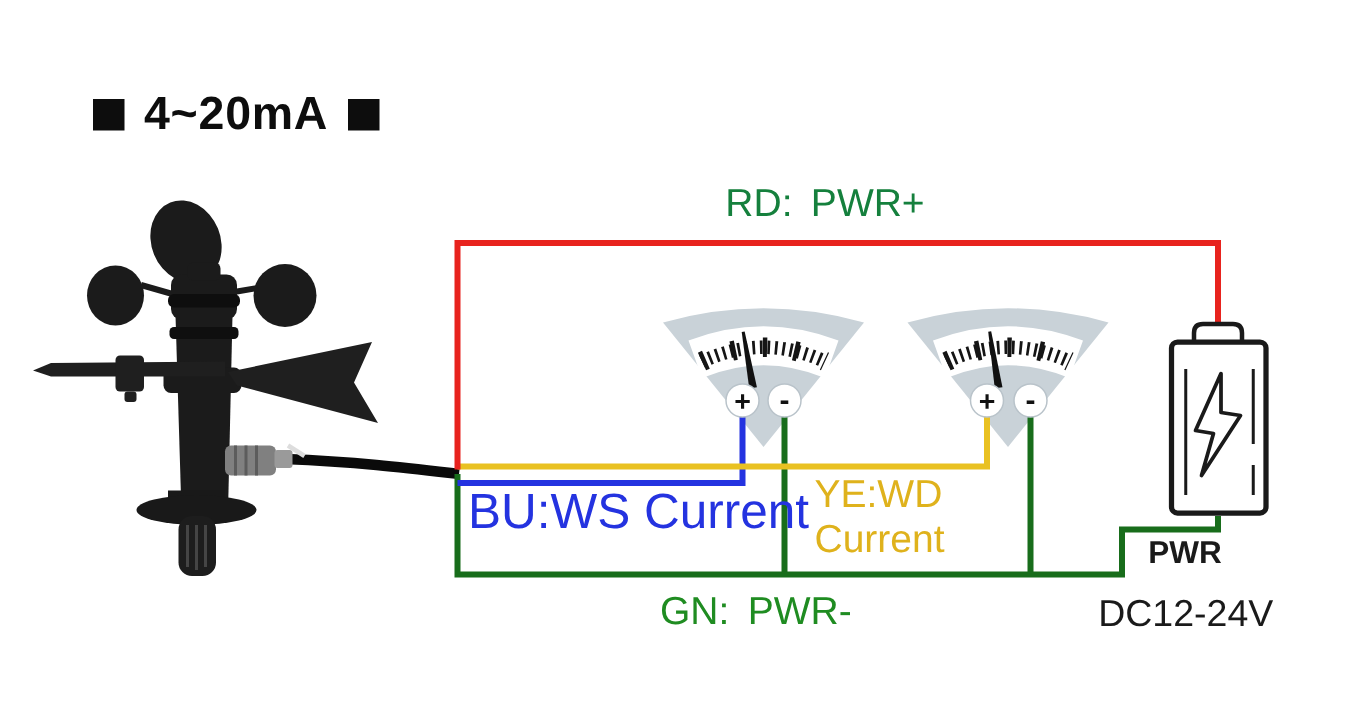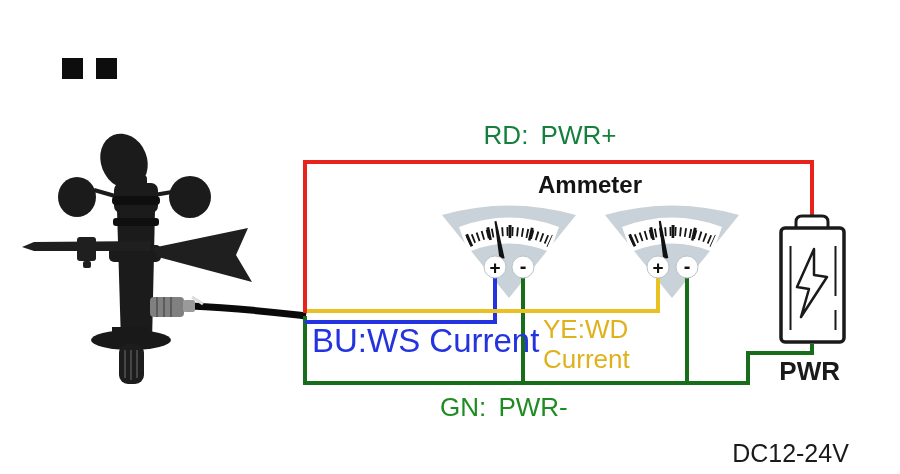--- a/index.html
+++ b/index.html
@@ -10,31 +10,32 @@
   .stage svg{position:absolute;left:0;top:0;}
   .lbl{position:absolute;white-space:nowrap;line-height:1.15;}
   .title{position:absolute;left:62px;top:58px;display:flex;align-items:center;gap:13px;}
   .title .sq{width:21px;height:21px;background:#0d0d0d;display:inline-block;}
   .title .txt{font-size:31px;font-weight:700;color:#0d0d0d;letter-spacing:0.5px;}
   .lbl-red{left:455px;top:121px;width:190px;text-align:center;font-size:26px;font-weight:500;color:#15803d;word-spacing:5px;}
   .lbl-ammeter{left:500px;top:171px;width:180px;text-align:center;font-size:24px;font-weight:600;color:#141414;}
   .lbl-blue{left:312px;top:322px;font-size:33px;font-weight:500;color:#2433e0;}
   .lbl-yellow{left:543px;top:314px;font-size:26px;font-weight:500;color:#dfb21c;line-height:30px;}
   .lbl-green{left:440px;top:393px;font-size:26px;font-weight:500;color:#1f8c21;word-spacing:5px;}
-  .lbl-pwr{left:740px;top:357px;width:100px;text-align:right;font-size:26px;font-weight:600;color:#1a1a1a;}
-  .lbl-dc{left:713px;top:395px;width:155px;text-align:center;font-size:25px;font-weight:500;color:#1a1a1a;margin-top:44px;}
+  .lbl-pwr{left:740px;top:357px;width:100px;text-align:center;font-size:21px;font-weight:600;color:#1a1a1a;}
+  .lbl-dc{left:713px;top:395px;width:155px;text-align:center;font-size:25px;font-weight:500;color:#1a1a1a;}
   .gauge-terminal-text{font-family:"Liberation Sans","DejaVu Sans",sans-serif;}
 </style>
 </head>
 <body>
 
 <div class="stage">
 
   <div class="title">
     <span class="sq"></span>
+    <span class="txt">4~20mA</span>
     <span class="sq"></span>
   </div>
 
   <svg width="900" height="474" viewBox="0 0 900 474">
 
     <g>
 
       <path d="M190,306 C240,308 272,312 306,316" stroke="#0a0a0a" stroke-width="7" fill="none"></path>
 
       <g fill="#1b1b1b">
@@ -112,21 +113,20 @@
 
     <g>
       <path d="M796,228 v-6 q0,-6 6,-6 h20 q6,0 6,6 v6" fill="#ffffff" stroke="#1a1a1a" stroke-width="3"></path>
       <rect x="781" y="228" width="63" height="114" rx="4" fill="#ffffff" stroke="#1a1a1a" stroke-width="3.5"></rect>
       <path d="M790.5,246 V330 M835.5,246 V296 M835.5,310 V330" stroke="#1a1a1a" stroke-width="2" fill="none"></path>
       <path d="M814,249 L797,287 L809,289 L801,317 L827,277 L814,275 Z" fill="none" stroke="#1a1a1a" stroke-width="2.5" stroke-linejoin="round"></path>
     </g>
   </svg>
 
   <div class="lbl lbl-red">RD: PWR+</div>
-  <div class="lbl lbl-ammeter">Ammeter</div>
   <div class="lbl lbl-blue">BU:WS Current</div>
   <div class="lbl lbl-yellow">
     <div>YE:WD</div>
     <div>Current</div>
   </div>
   <div class="lbl lbl-green">GN: PWR-</div>
   <div class="lbl lbl-pwr">PWR</div>
   <div class="lbl lbl-dc">DC12-24V</div>
 </div>
 

